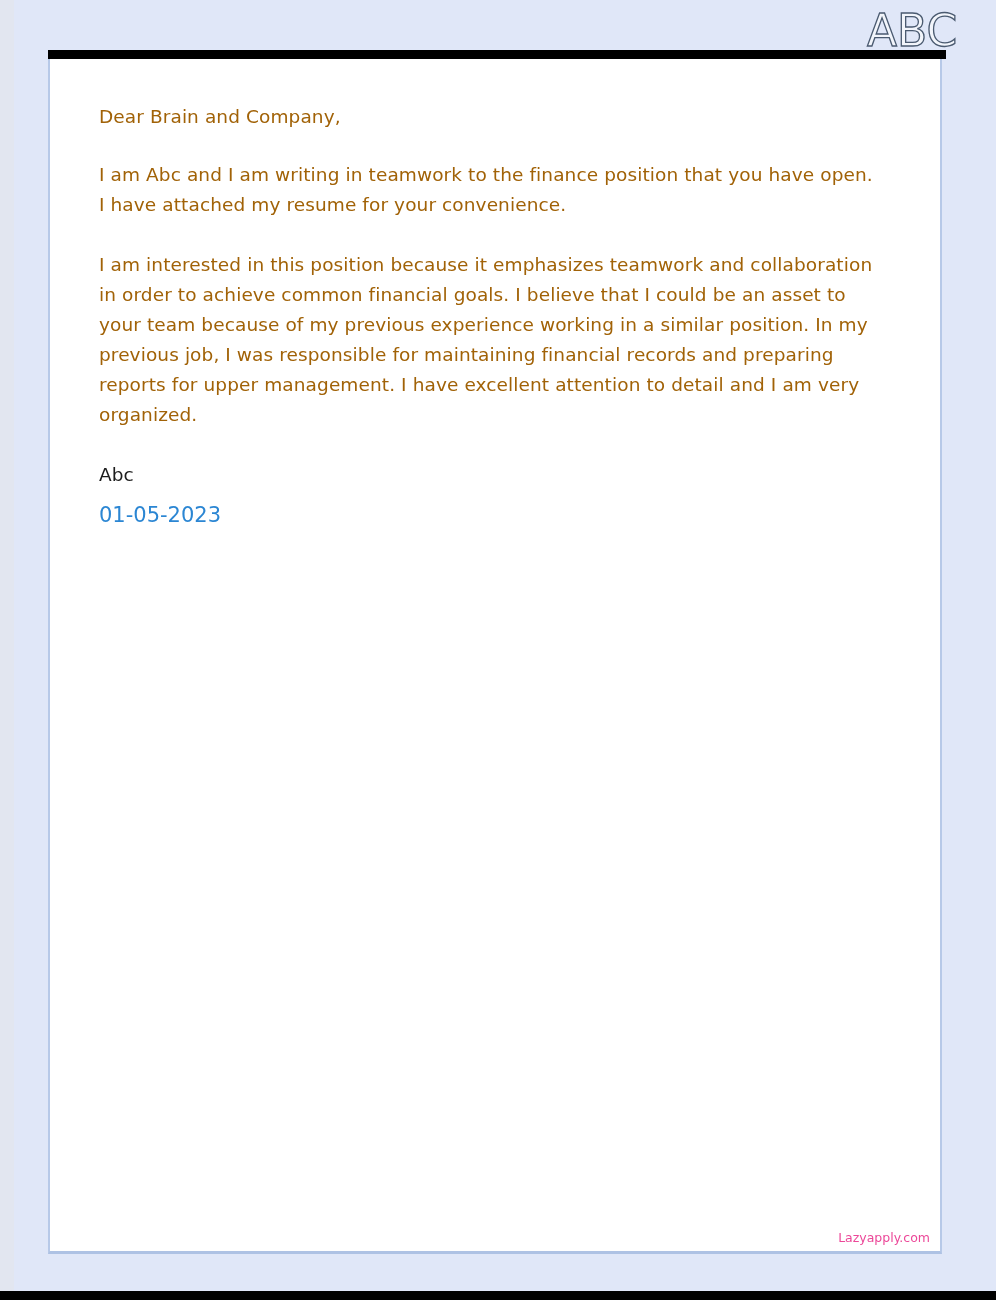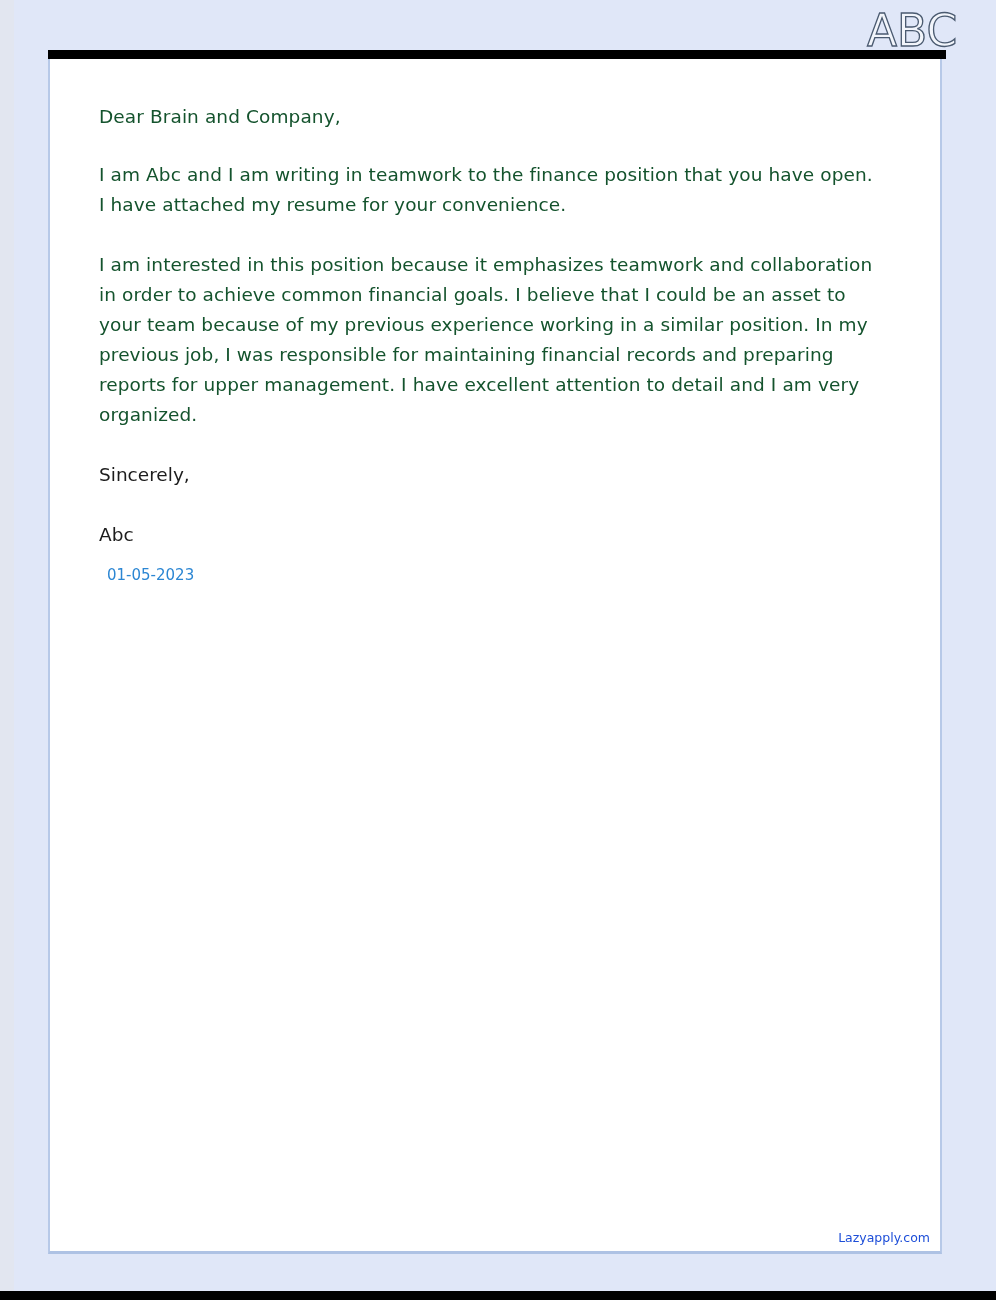--- a/index.html
+++ b/index.html
@@ -62,21 +62,21 @@
   .letter-body {
     position: absolute;
     left: 49px;
     top: 43px;
     width: 782px;
   }
 
   .para {
     font-size: 18.5px;
     line-height: 30px;
-    color: #14532d;
+    color: #a16207;
     margin: 0 0 30px 0;
     letter-spacing: 0.1px;
   }
 
   .para.tight {
     margin-bottom: 28px;
   }
 
   .signoff {
     font-size: 18.5px;
@@ -86,41 +86,41 @@
   }
 
   .signer {
     font-size: 18.5px;
     line-height: 30px;
     color: #1c1c1c;
     margin: 0 0 10px 0;
   }
 
   .date {
-    font-size: 15px;
+    font-size: 21px;
     line-height: 30px;
     color: #2b86d3;
-    margin: 8px;
+    margin: 0;
   }
 
   
   .logo {
     position: absolute;
     left: 862px;
     top: 8px;
     width: 100px;
     height: 48px;
   }
 
   .footer-note {
     position: absolute;
     right: 10px;
     bottom: 6px;
     font-size: 12.5px;
-    color: #1d4ed8;
+    color: #ec4899;
     font-family: "DejaVu Sans", sans-serif;
   }
 </style>
 </head>
 <body>
 
 <div class="left-edge-strip"></div>
 
 <div class="logo">
   <svg width="100" height="48" viewBox="0 0 100 48" xmlns="http://www.w3.org/2000/svg">
@@ -136,21 +136,20 @@
 
     <div class="letter-body">
 
       <p class="para tight">Dear Brain and Company,</p>
 
       <p class="para">I am Abc and I am writing in teamwork to the finance position that you have open. I have attached my resume for your convenience.</p>
 
       <p class="para">I am interested in this position because it emphasizes teamwork and collaboration in order to achieve common financial goals. I believe that I could be an asset to your team because of my previous experience working in a similar position. In my previous job, I was responsible for maintaining financial records and preparing reports for upper management. I have excellent attention to detail and I am very organized.</p>
 
 
-      <p class="signoff">Sincerely,</p>
 
       <p class="signer">Abc</p>
 
       <p class="date">01-05-2023</p>
 
     </div>
 
     <div class="footer-note">Lazyapply.com</div>
 
   </div>

